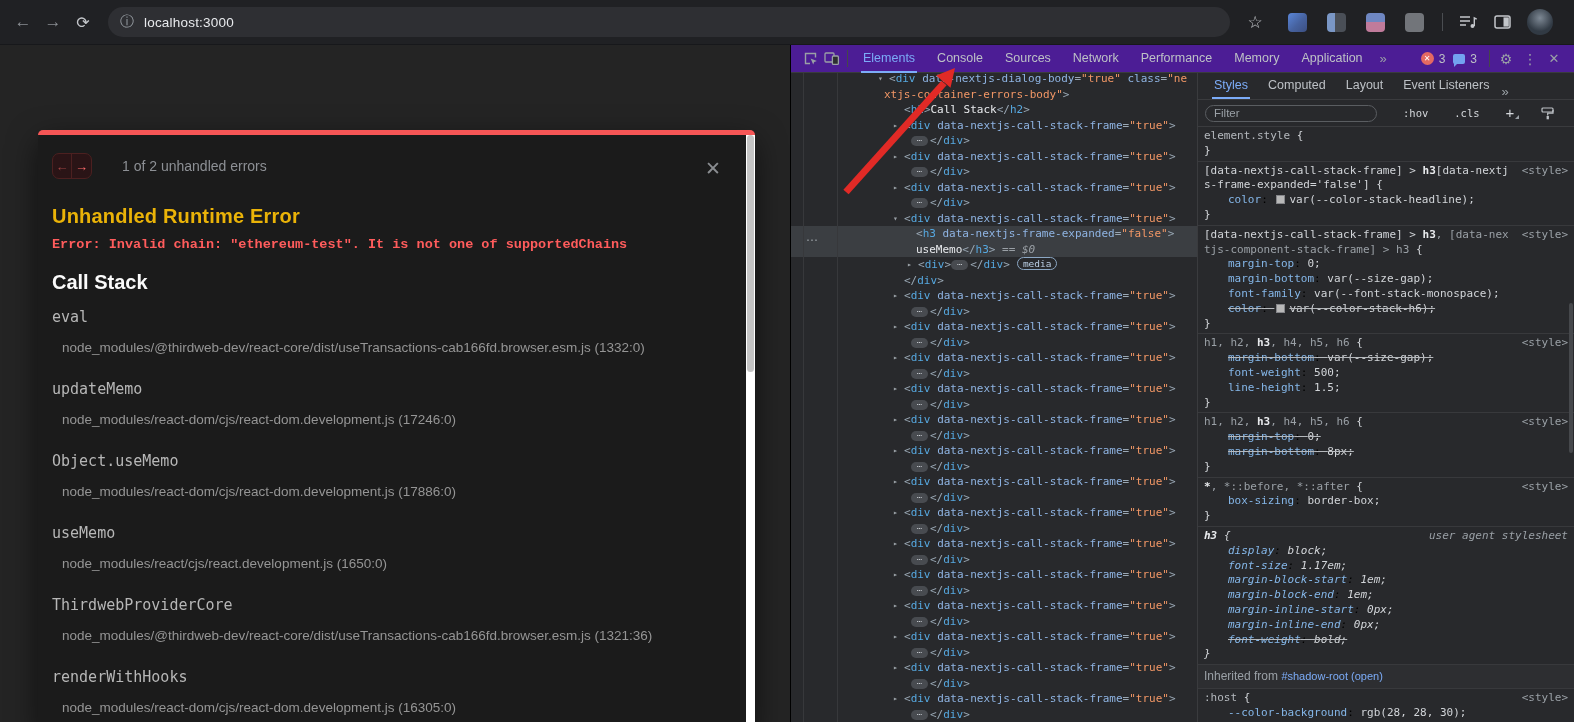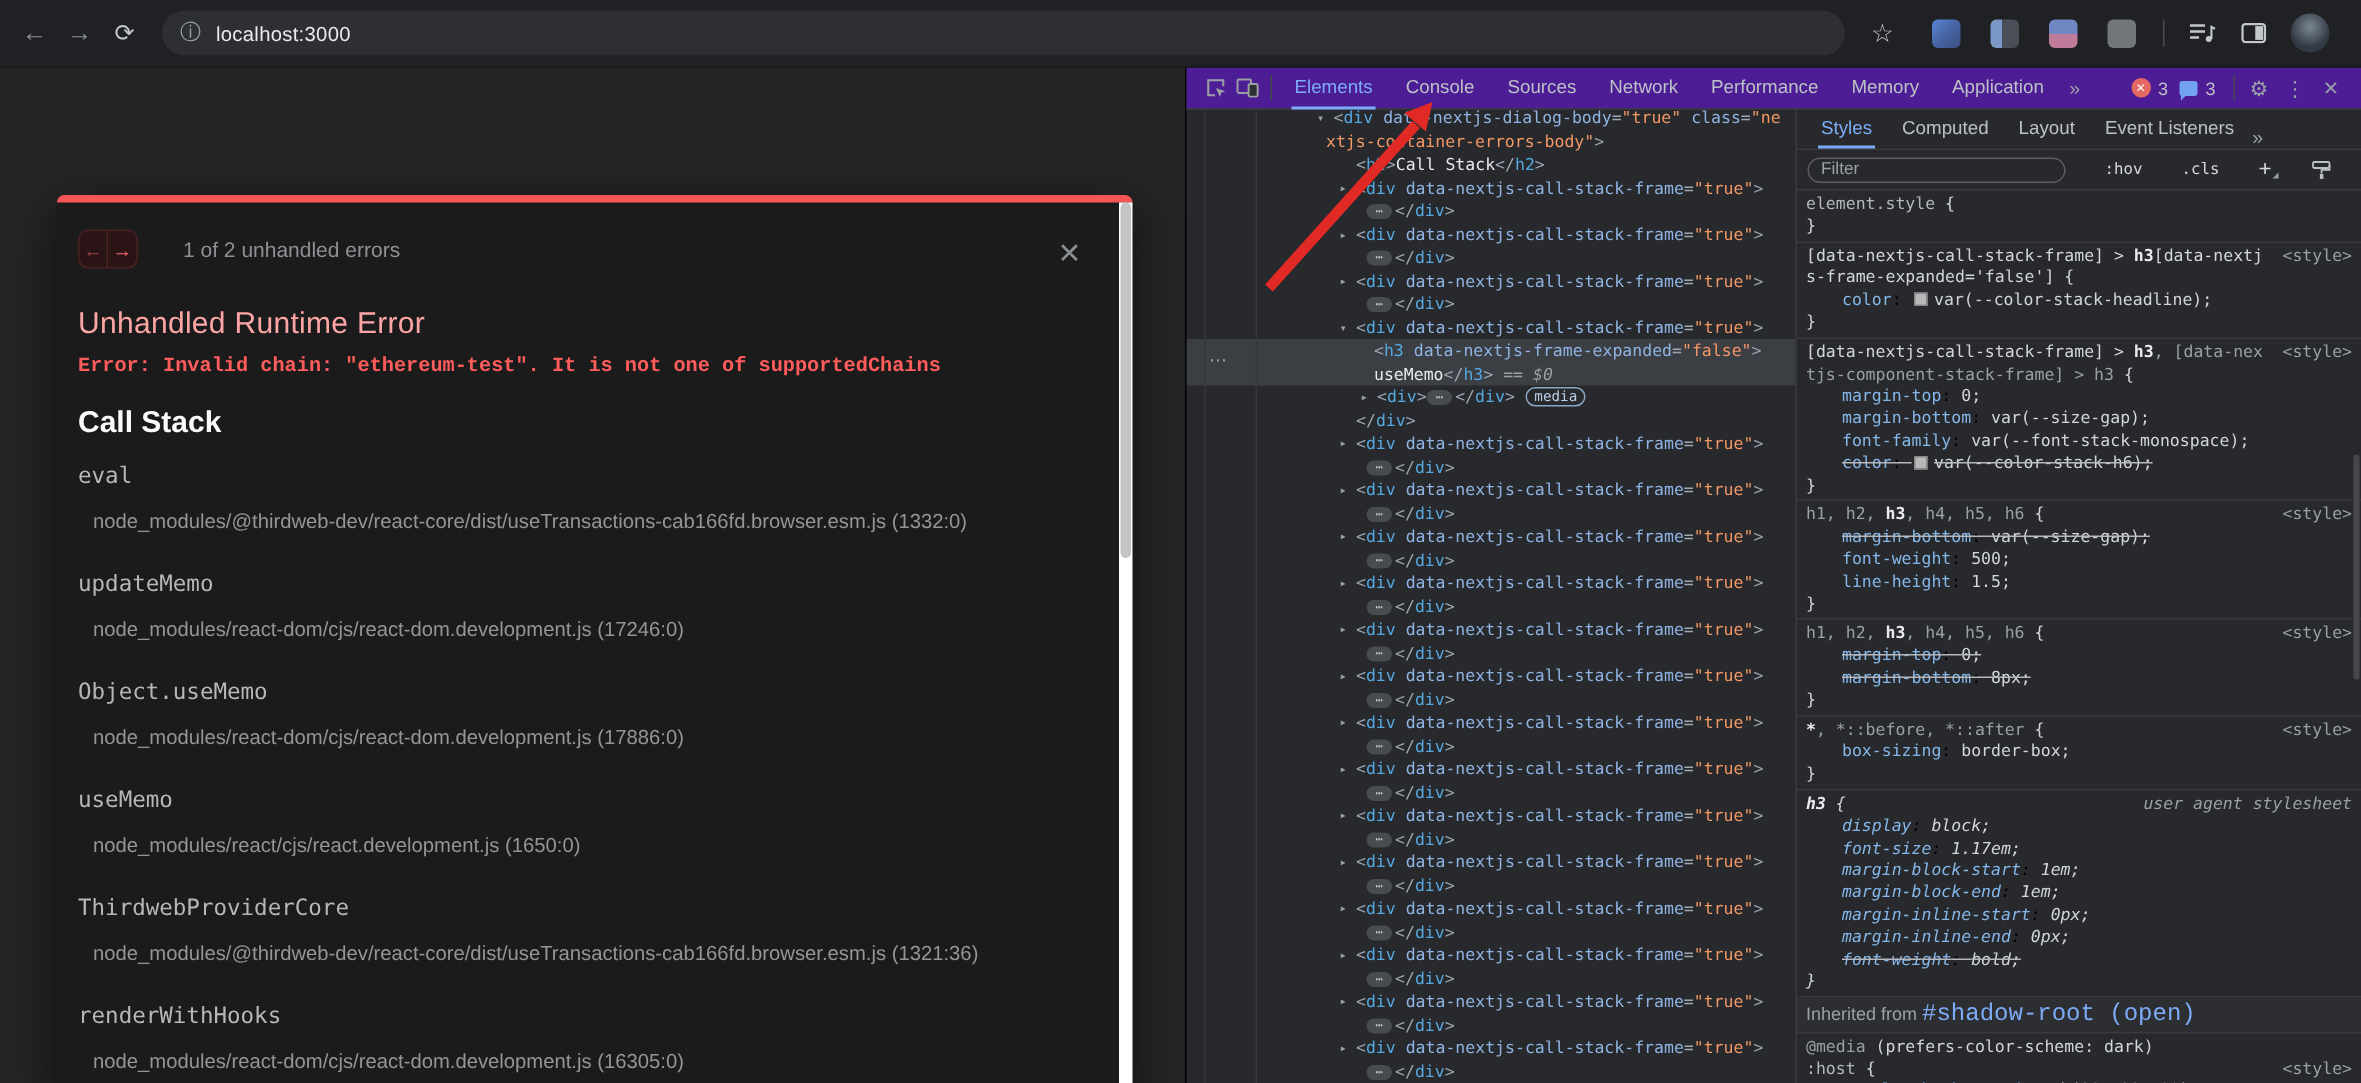--- a/index.html
+++ b/index.html
@@ -33,21 +33,21 @@
   .overlay-modal { position:absolute; left:38px; top:85px; width:717px; height:600px;
     background:#1b1b1b; border-radius:10px 10px 0 0; box-shadow:0 10px 30px rgba(0,0,0,.55); }
   .red-bar { height:5px; background:#f65656; border-radius:10px 10px 0 0; }
   .modal-head { display:flex; align-items:center; padding:18px 22px 0 14px; position:relative; }
   .nav-group { display:flex; border:1px solid #4c2020; border-radius:7px; overflow:hidden; background:#2a1416; }
   .nav-btn { width:19px; height:24px; background:transparent; border:none; font-size:13px;
     display:flex; align-items:center; justify-content:center; color:#ff6b6b; font-family:inherit; }
   .nav-btn.prev { color:#9e4343; border-right:1px solid #4c2020; }
   .counter { margin-left:30px; font-size:14px; color:#8d9095; }
   .modal-close { position:absolute; right:34px; top:22px; font-size:19px; color:#8a8d91; }
-  .ov-title { margin:26px 0 0 14px; font-size:20px; font-weight:400; color:#fca5a5; letter-spacing:.2px; }
+  .ov-title { margin:26px 0 0 14px; font-size:20px; font-weight:700; color:#eab308; letter-spacing:.2px; }
   .err-msg { margin:8px 14px 0 14px; font-family:"Liberation Mono",monospace; font-size:13.5px;
     font-weight:700; color:#ff5c5c; line-height:17px; }
   .cs-head { margin:18px 0 0 14px; font-size:20px; font-weight:700; color:#fbfbfb; }
   #frames { margin:14px 0 0 14px; }
   .frame { margin-bottom:24px; }
   .frame .fn { font-family:"DejaVu Sans Mono",monospace; font-size:15px; color:#b7b7b7;
     line-height:18px; margin-bottom:13px; }
   .frame .loc { font-size:13.5px; color:#959595; padding-left:10px; line-height:17px; }
   .modal-scrollbar { position:absolute; top:5px; right:0; bottom:0; width:9px; background:#ffffff; }
   .modal-scrollbar .thumb { position:absolute; top:0; left:1px; width:7px; height:237px;
@@ -121,21 +121,21 @@
   .sel-seg.sel { color:#d2d5d9; } .sel-seg.selb { color:#e8eaed; font-weight:700; }
   .sel-seg.dim { color:#9aa0a6; } .sel-seg.plain { color:#b4b8bd; }
   .brace,.close-brace { color:#d2d5d9; }
   .atrule .at { color:#9aa0a6; } .atrule .rest { color:#d2d5d9; }
   .decl { padding-left:24px; word-break:break-all; }
   .prop { color:#85b7e9; } .dval { color:#d2d5d9; }
   .struck { text-decoration:line-through; text-decoration-color:#b5b8bc; }
   .swatch { display:inline-block; width:9px; height:9px; border:1px solid #85868a; margin:0 4px -1px 2px; }
   .sec-inherited { background:#2d2e31; border-bottom:1px solid #38393c; padding:4px 6px;
     font-family:"Liberation Sans",sans-serif; font-size:12px; color:#9aa0a6; }
-  .shadow-link { color:#7cacf8; font-family:Liberation Mono, monospace; font-size:16px; }
+  .shadow-link { color:#7cacf8; font-family:Liberation Sans, sans-serif; font-size:11px; }
   .st-scrollbar { position:absolute; right:1px; top:230px; width:4px; height:150px;
     background:#46484c; border-radius:2px; z-index:6; }
 
   .annot { position:absolute; left:0; top:0; width:1574px; height:722px; pointer-events:none; z-index:40; }
 </style>
 </head>
 <body>
 
 <div class="browser-bar">
   <span class="nav-ic first">←</span>
@@ -374,21 +374,20 @@
           <div class="decl"><span><span class="prop">font-size</span>: <span class="dval">1.17em;</span></span></div>
           <div class="decl"><span><span class="prop">margin-block-start</span>: <span class="dval">1em;</span></span></div>
           <div class="decl"><span><span class="prop">margin-block-end</span>: <span class="dval">1em;</span></span></div>
           <div class="decl"><span><span class="prop">margin-inline-start</span>: <span class="dval">0px;</span></span></div>
           <div class="decl"><span><span class="prop">margin-inline-end</span>: <span class="dval">0px;</span></span></div>
           <div class="decl"><span class="struck"><span class="prop">font-weight</span>: <span class="dval">bold;</span></span></div>
           <div class="close-brace">}</div>
         </div>
         <div class="sec-inherited"><span>Inherited from </span><span class="shadow-link">#shadow-root (open)</span></div>
         <div class="sec">
-          <div class="atrule"><span class="at">@media</span><span class="rest"> (prefers-color-scheme: dark)</span></div>
           <div class="sel-line"><span class="rule-link">&lt;style&gt;</span><span class="sel-seg plain">:host </span><span class="brace">{</span></div>
           <div class="decl"><span><span class="prop">--color-background</span>: <span class="dval">rgb(28, 28, 30);</span></span></div>
         </div>
       </div>
     <div class="st-scrollbar"></div>
   </div>
 </div>
 
 <svg class="annot">
   <line x1="846" y1="192" x2="944" y2="83" stroke-width="7" stroke="#e12a26"></line>

